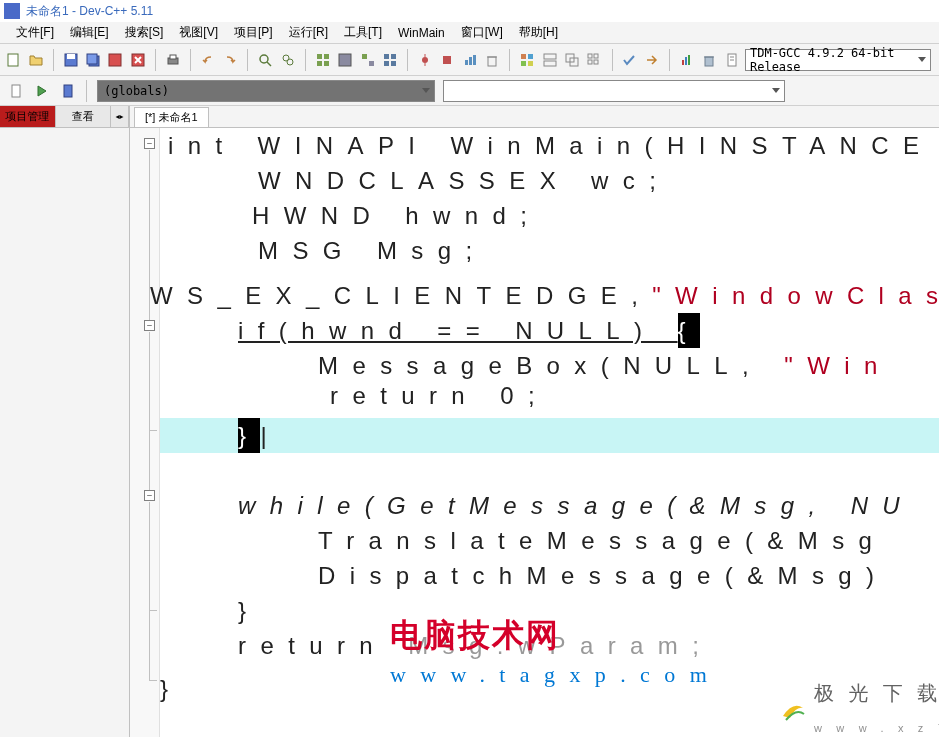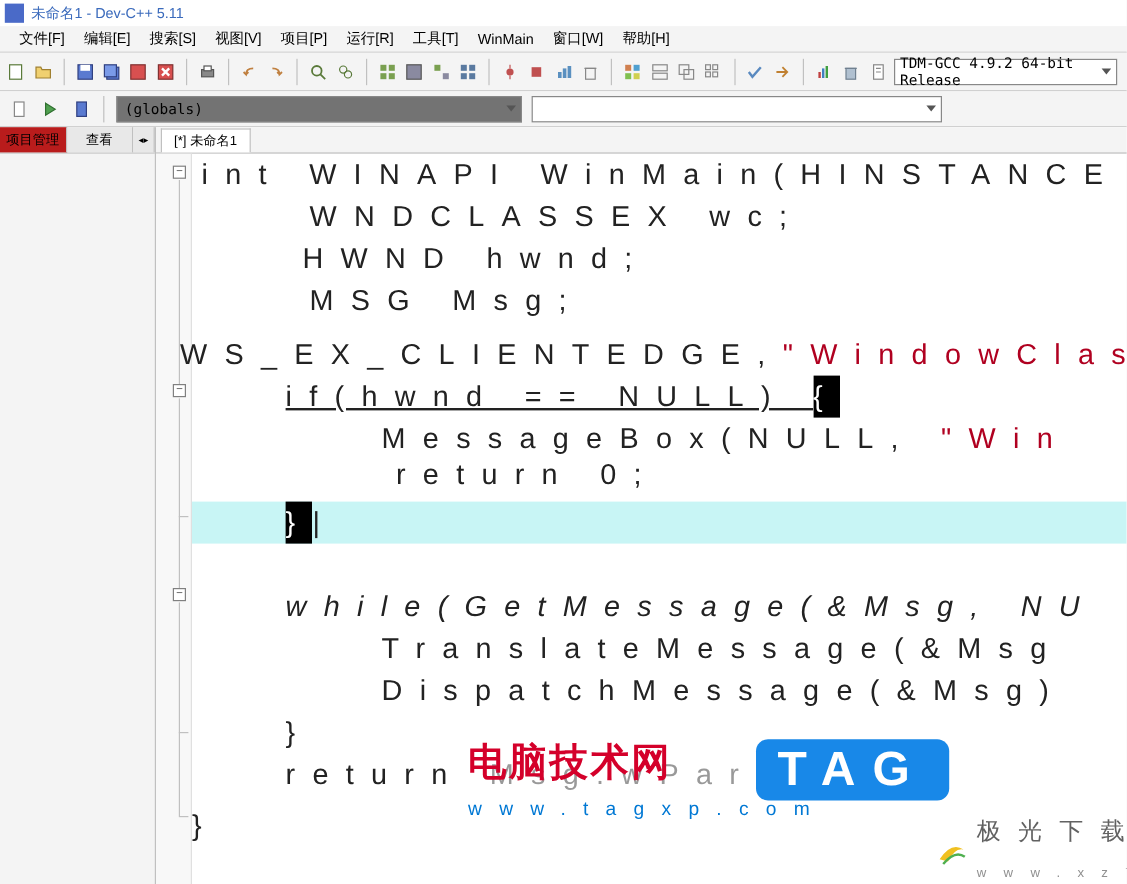--- a/index.html
+++ b/index.html
@@ -46,21 +46,21 @@
 .code-lines { flex: 1; position: relative; font-size: 24px; line-height: 35px; letter-spacing: 0.6em; font-weight: 300; font-family: "Arial Narrow", "Helvetica Neue", sans-serif; }
 .code-line { position: absolute; left: 8px; white-space: pre; color: #222; }
 .code-line.highlight { background: #c8f5f5; right: 0; left: 0; }
 .code-line.highlight .txt { padding-left: 78px; }
 .str { color: #b00020; }
 .cursor-block { display: inline-block; background: #000; color: #fff; padding: 0; }
 
 
 .watermark { position: absolute; z-index: 10; }
 .wm-text-red { color: #d4002a; font-size: 32px; font-weight: bold; font-family: "SimHei", sans-serif; letter-spacing: 2px; }
-.wm-text-blue { color: #0078d4; font-size: 16px; font-family: Liberation Sans, sans-serif; }
+.wm-text-blue { color: #0078d4; font-size: 22px; font-family: Liberation Serif, serif; }
 .wm-tag { background: #1888e8; color: #fff; font-size: 40px; font-weight: bold; padding: 8px 18px; border-radius: 10px; font-family: Arial, sans-serif; }
 .wm-jiguang { color: #626262; font-size: 20px; font-family: "Microsoft YaHei"; }
 .wm-jiguang-sub { color: #909090; font-size: 11px; }
 
 .caret-down { width: 0; height: 0; border-left: 4px solid transparent; border-right: 4px solid transparent; border-top: 5px solid #555; margin-right: 4px; }
 
 svg { display: block; }
 </style>
 </head>
 <body>
@@ -348,23 +348,20 @@
         <div class="code-line" style="top:395px;left:158px;"><span>TranslateMessage(&amp;Msg</span></div>
         <div class="code-line" style="top:430px;left:158px;"><span>DispatchMessage(&amp;Msg)</span></div>
         <div class="code-line" style="top:465px;left:78px;"><span>}</span></div>
         <div class="code-line" style="top:500px;left:78px;"><span>return </span><span style="color:#999;">Msg.wParam;</span></div>
         <div class="code-line" style="top:543px;left:0;"><span>}</span></div>
 
         <div class="watermark" style="top:490px;left:230px;">
           <div class="wm-text-red">电脑技术网</div>
           <div class="wm-text-blue" style="margin-top:4px;">www.tagxp.com</div>
         </div>
-        <div class="watermark" style="top:488px;left:470px;">
-          <div class="wm-tag">TAG</div>
-        </div>
         <div class="watermark" style="top:548px;left:618px;display:flex;align-items:center;gap:6px;">
           <svg width="30" height="30">
               <path d="M5 20 Q15 5 25 12 Q18 10 12 22 Z" fill="#f0c020"></path>
               <path d="M8 24 Q18 12 26 18" fill="none" stroke="#50b050" stroke-width="2"></path>
             </svg>
           <div>
             <div class="wm-jiguang">极光下载站</div>
             <div class="wm-jiguang-sub">www.xz7.com</div>
           </div>
         </div>

